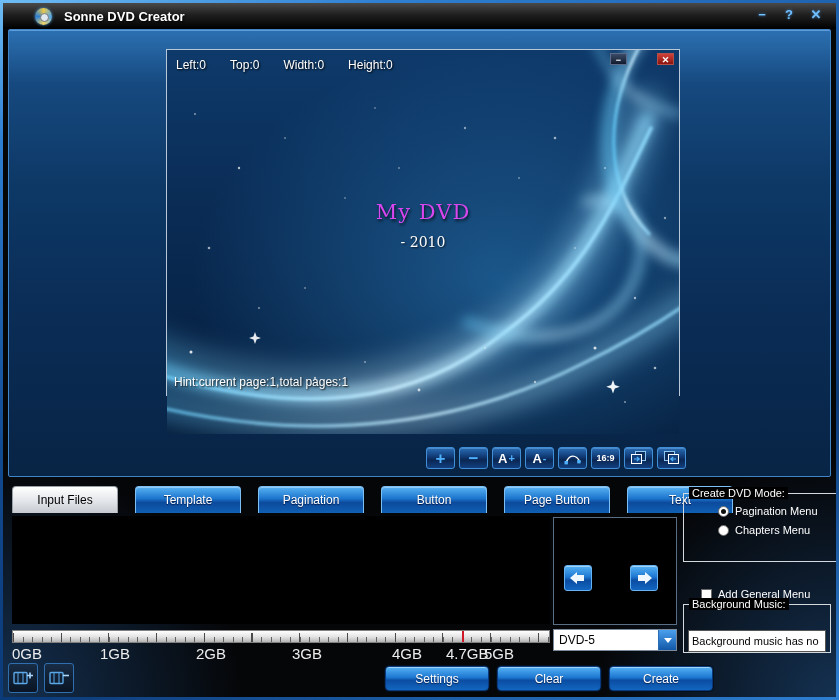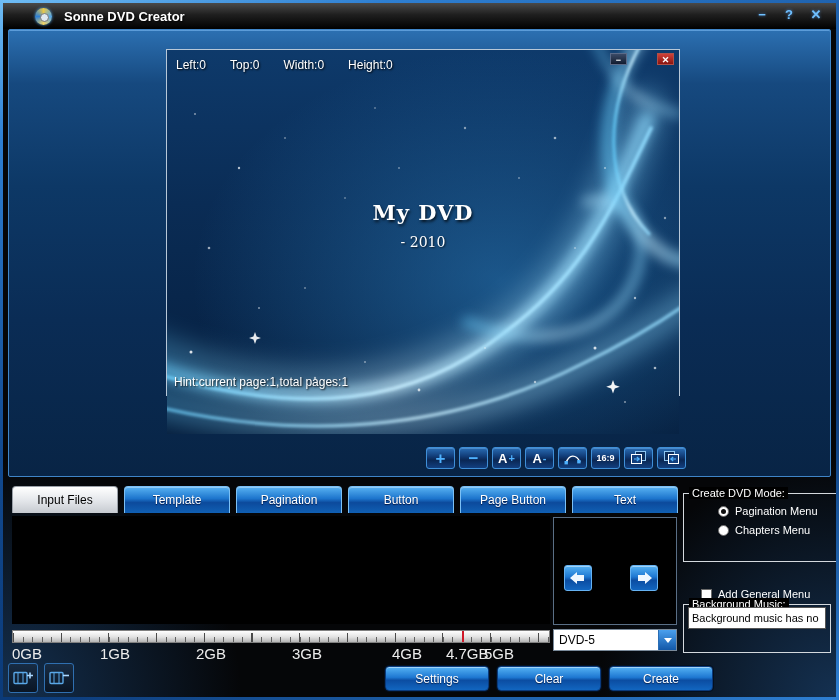--- a/index.html
+++ b/index.html
@@ -30,42 +30,42 @@
   .preview-panel { position: absolute; left: 5px; top: 26px; width: 823px; height: 448px; border-radius: 2px;
     border: 1px solid #3f85c8;
     background: linear-gradient(180deg, #2c70b2 0%, #16497f 12%, #0d3866 35%, #0a2c55 65%, #082445 100%);
     box-shadow: inset 0 1px 0 rgba(140,200,255,.5); }
   .preview-image { position: absolute; left: 157px; top: 19px; width: 514px; height: 347px;
     border: 1px solid #b8c8d8; background: #06203f; }
   .preview-image svg.art { position: absolute; left: 0; top: 0; }
   .coords { position: absolute; left: 9px; top: 8px; display: flex; gap: 24px; color: #fff; font-size: 12px;
     text-shadow: 1px 1px 2px #000; z-index: 2; }
   .hint { position: absolute; left: 7px; bottom: 6px; color: #fff; font-size: 12px; text-shadow: 1px 1px 2px #000; z-index: 2; }
-  .menu-title { position: absolute; left: 0; right: 0; top: 150px; text-align: center; color: #ffffff;
-    font-family: "DejaVu Serif", serif; font-weight: bold; font-size: 21px; letter-spacing: 1px;
+  .menu-title { position: absolute; left: 0; right: 0; top: 150px; text-align: center; color: #d946ef;
+    font-family: "DejaVu Serif", serif; font-weight: normal; font-size: 21px; letter-spacing: 1px;
     text-shadow: 1px 2px 3px rgba(0,0,0,.75); z-index: 2; cursor: move; }
   .menu-subtitle { position: absolute; left: 0; right: 0; top: 184px; text-align: center; color: #fff;
     font-family: "DejaVu Serif", serif; font-size: 14px; text-shadow: 1px 1px 2px rgba(0,0,0,.7); z-index: 2; cursor: move; }
   .mini-controls { position: absolute; top: 3px; right: 5px; display: flex; gap: 30px; z-index: 3; }
   .mini-btn { width: 17px; height: 12px; text-align: center; color: #fff; font-size: 9px; line-height: 12px; font-weight: bold;
     background: linear-gradient(180deg, #3a4a66, #121c30); border: 1px solid #5a6a88; cursor: pointer; }
   .mini-btn.red { background: linear-gradient(180deg, #d04038, #8a1510); border-color: #b05048; }
 
   
   .preview-toolbar { position: absolute; left: 417px; top: 417px; display: flex; gap: 4px; }
   .tb { width: 29px; height: 22px; display: flex; align-items: center; justify-content: center; cursor: pointer;
     background: linear-gradient(180deg, #2a6db4 0%, #123e7a 40%, #0a2754 60%, #123f80 100%);
     border: 1px solid #3f8fd8; border-radius: 3px; box-shadow: inset 0 1px 0 rgba(140,200,255,.35); padding: 0; }
   .g-acc { color: #4fb2ff; font-weight: bold; font-size: 17px; line-height: 1; }
   .g-A { color: #fff; font-weight: bold; font-size: 13px; line-height: 1; }
   .g-sign { color: #4fb2ff; font-weight: bold; font-size: 11px; line-height: 1; margin-left: 1px; }
   .g-ratio { color: #fff; font-weight: bold; font-size: 9px; }
 
   
-  .tabs { position: absolute; left: 9px; top: 483px; height: 28px; display: flex; gap: 6px; }
+  .tabs { position: absolute; left: 9px; top: 483px; height: 28px; display: flex; gap: 17px; }
   .tab { width: 106px; height: 27px; display: flex; align-items: center; justify-content: center; cursor: pointer;
     font-size: 12px; color: #fff; text-shadow: 0 1px 1px rgba(0,0,30,.7);
     background: linear-gradient(180deg, #58b2f2 0%, #1c74cc 45%, #0c4a9c 60%, #1060b4 100%);
     border: 1px solid #7cc0f5; border-bottom: none; border-radius: 4px 4px 0 0;
     box-shadow: inset 0 1px 0 rgba(255,255,255,.35); }
   .tab.active { background: linear-gradient(180deg, #ffffff 0%, #e2e5e9 55%, #c6cad0 100%);
     color: #000; text-shadow: none; border: 1px solid #9aa0a8; border-bottom: none; box-shadow: none; }
 
   
   .file-list { position: absolute; left: 9px; top: 513px; width: 538px; height: 108px; background: #000; cursor: default; }
@@ -89,21 +89,21 @@
   .mode-box { left: 680px; top: 490px; width: 172px; height: 69px; padding-left: 26px; }
   .music-box { left: 680px; top: 601px; width: 148px; height: 49px; }
   .radio-row { display: flex; align-items: center; gap: 6px; margin: 0 0 0 8px; cursor: pointer; }
   .mode-box .radio-row:first-of-type { margin-top: 11px; }
   .mode-box .radio-row + .radio-row { margin-top: 7px; }
   .radio { width: 11px; height: 11px; border-radius: 50%; background: #fff; border: 1px solid #6a6a6a; position: relative; flex: none; }
   .radio.checked::after { content: ''; position: absolute; left: 2px; top: 2px; width: 5px; height: 5px; border-radius: 50%; background: #101010; }
   .radio-label, .check-label { font-size: 11px; color: #fff; }
   .check-row { position: absolute; left: 686px; top: 585px; display: flex; align-items: center; gap: 6px; cursor: pointer; padding-left: 12px; }
   .checkbox { width: 11px; height: 11px; background: #fff; border: 1px solid #6a6a6a; flex: none; }
-  .music-input { position: absolute; left: 4px; top: 2px; width: 138px; height: 22px; background: #fff; color: #000;
+  .music-input { position: absolute; left: 4px; top: 25px; width: 138px; height: 22px; background: #fff; color: #000;
     border: 1px solid #555; font-family: "Liberation Sans", sans-serif; font-size: 11px; padding: 1px 3px; }
 
   
   .capacity { position: absolute; left: 9px; top: 627px; width: 538px; height: 30px; }
   .cap-track { position: relative; height: 13px; border: 1px solid #808080;
     background: linear-gradient(180deg, #ffffff 0%, #e2e2e2 55%, #b5b5b5 100%); }
   .cap-track::before { content: ''; position: absolute; left: 0; right: 0; bottom: 0; height: 5px;
     background: repeating-linear-gradient(90deg, #606060 0 1px, transparent 1px 9.55px); }
   .cap-track::after { content: ''; position: absolute; left: 0; right: 0; bottom: 0; height: 9px;
     background: repeating-linear-gradient(90deg, #4a4a4a 0 1px, transparent 1px 47.7px); }

